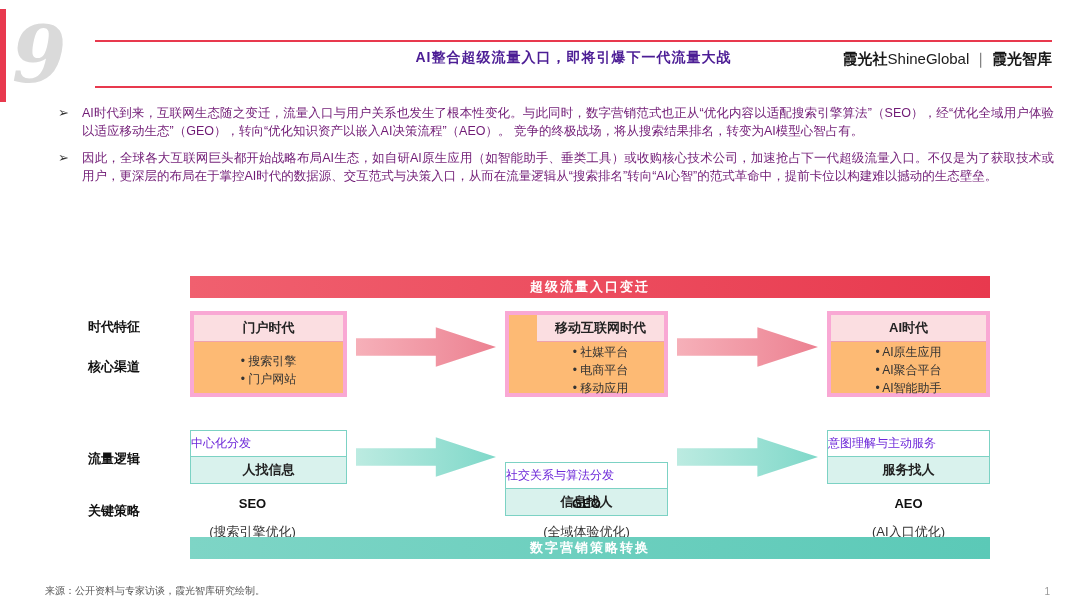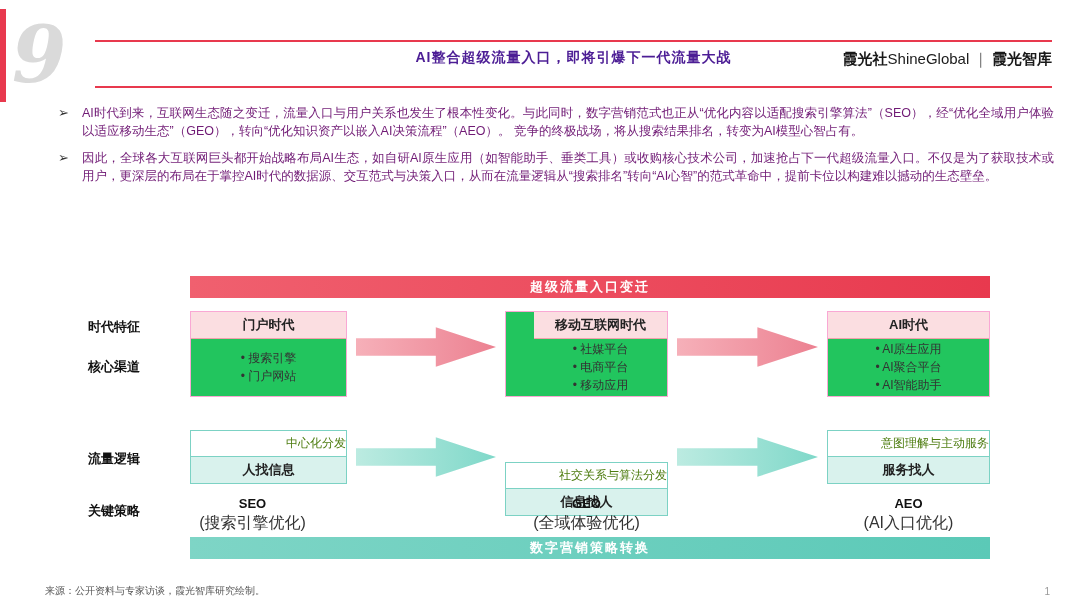--- a/index.html
+++ b/index.html
@@ -30,44 +30,44 @@
   .banner.bottom { top:537px; background:linear-gradient(90deg,#7ED5C6,#5BC9B7); }
 
   
   .row-label { position:absolute; left:78px; width:72px; text-align:center; font-size:13px; font-weight:bold; color:#111; }
   .row-label.l1 { top:318px; }
   .row-label.l2 { top:358px; }
   .row-label.l3 { top:450px; }
   .row-label.l4 { top:502px; }
 
   
-  .era-box { position:absolute; top:311px; height:86px; border:1px solid #f9a8d4; background:#22c55e; }
+  .era-box { position:absolute; top:311px; height:86px; border:4px solid #f9a8d4; background:#fdba74; }
   .era-box.c1 { left:190px; width:157px; }
   .era-box.c2 { left:505px; width:163px;padding-left:28px; }
   .era-box.c3 { left:827px; width:163px; }
   .era-header { height:27px; line-height:26px; background:#FBDEE1; border-bottom:1px solid #F0A3AC; text-align:center; font-weight:bold; font-size:13px; color:#222; }
   .channels { display:flex; flex-direction:column; justify-content:center; height:56px; }
   .channel { text-align:center; font-size:12px; color:#333; line-height:18px; }
   .channel::before { content:"•  "; }
 
   
   .logic-box { position:absolute; top:430px; border:1px solid #7CD2C4; background:#fff; }
   .logic-box.c1 { left:190px; width:157px; }
   .logic-box.c2 { left:505px; width:163px;margin-top:32px; }
   .logic-box.c3 { left:827px; width:163px; }
-  .logic-top { height:26px; line-height:25px; background:#fff; border-bottom:1px solid #7CD2C4; text-align:right; font-size:12px; color:#4d7c0f; }
+  .logic-top { height:26px; line-height:25px; background:#fff; border-bottom:1px solid #7CD2C4; text-align:left; font-size:12px; color:#6d28d9; }
   .logic-bottom { height:26px; line-height:26px; background:#D9F2ED; text-align:center; font-size:13px; font-weight:bold; color:#222; }
 
   
   .strategy { position:absolute; top:496px; text-align:center; }
   .strategy.c1 { left:174px; width:157px; }
   .strategy.c2 { left:505px; width:163px; }
   .strategy.c3 { left:827px; width:163px; }
   .strategy .code { font-size:13px; font-weight:bold; color:#111; }
-  .strategy .sub { font-size:16px; color:#333; margin-top:2px; }
+  .strategy .sub { font-size:13px; color:#333; margin-top:12px; }
 
   
   .block-arrow { position:absolute; clip-path:polygon(0 30%,57% 30%,57% 5%,100% 50%,57% 95%,57% 70%,0 70%); }
   .block-arrow.pink { background:linear-gradient(90deg,#F6B0B9,#EC8191); }
   .block-arrow.teal { background:linear-gradient(90deg,#BCEBE1,#7FD8C9); }
   .block-arrow.a1 { left:356px; top:325px; width:140px; height:44px; }
   .block-arrow.a2 { left:677px; top:325px; width:141px; height:44px; }
   .block-arrow.a3 { left:356px; top:435px; width:140px; height:44px; }
   .block-arrow.a4 { left:677px; top:435px; width:141px; height:44px; }
 

